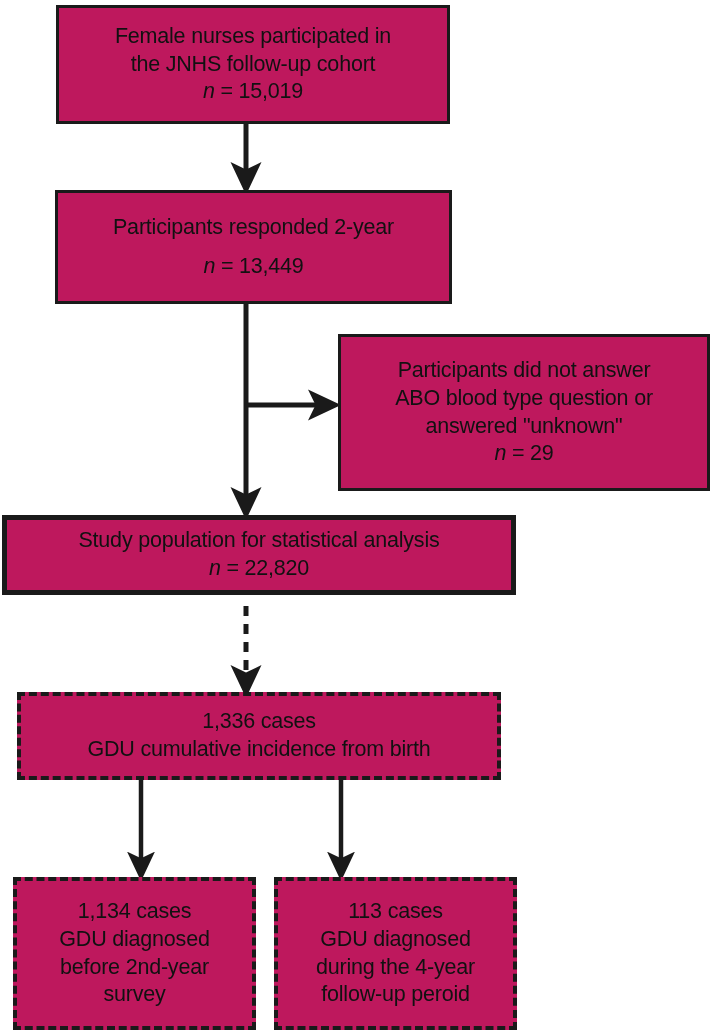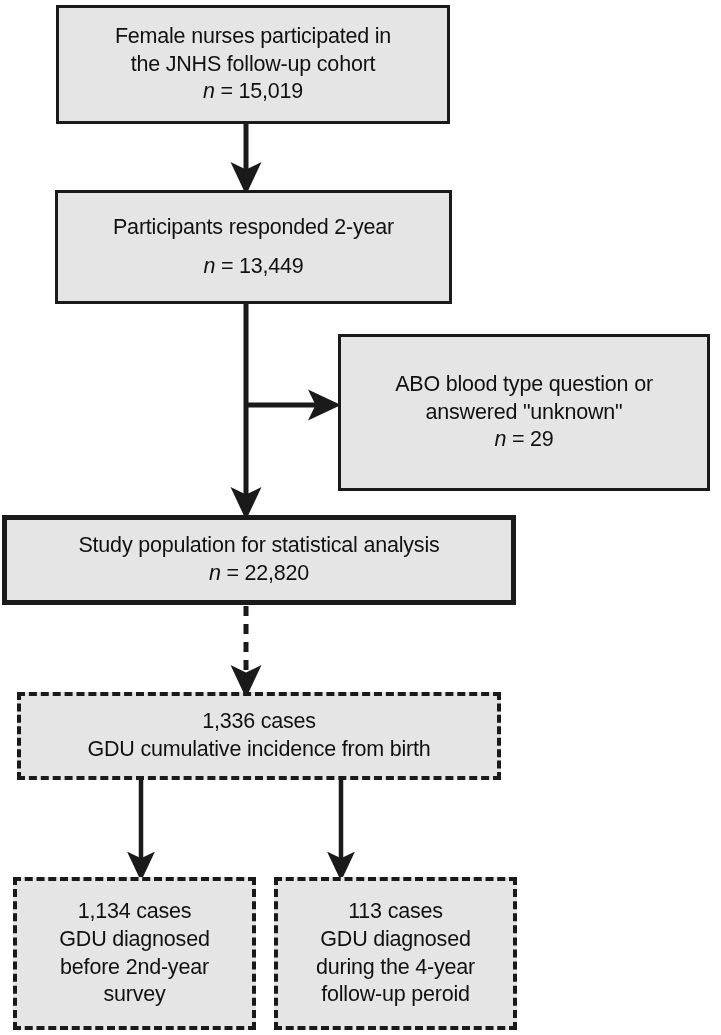--- a/index.html
+++ b/index.html
@@ -11,21 +11,21 @@
     overflow: hidden;
   }
   #flow {
     position: relative;
     width: 721px;
     height: 1035px;
     background: #ffffff;
   }
   .node {
     position: absolute;
-    background: #e5e5e5;
+    background: #be185d;
     display: flex;
     flex-direction: column;
     align-items: center;
     justify-content: center;
     text-align: center;
     color: #111111;
     font-size: 21.5px;
     line-height: 1.30;
     letter-spacing: -0.2px;
     z-index: 2;
@@ -86,26 +86,27 @@
     <span class="ln">the JNHS follow-up cohort</span>
     <span class="ln"><i class="n-italic">n</i><span> = </span><span>15,019</span></span>
   </div>
 
   <div class="node solid" style="left:55px; top:190px; width:397px; height:114px;gap:11px;">
     <span class="ln">Participants responded 2-year</span>
     <span class="ln"><i class="n-italic">n</i><span> = </span><span>13,449</span></span>
   </div>
 
   <div class="node solid" style="left:338px; top:334px; width:372px; height:157px;">
+    <span class="ln">Participants did not answer</span>
     <span class="ln">ABO blood type question or</span>
     <span class="ln">answered "unknown"</span>
     <span class="ln"><i class="n-italic">n</i><span> = </span><span>29</span></span>
   </div>
 
-  <div class="node solid-thick" style="left:2px; top:515px; width:514px; height:90px;">
+  <div class="node solid-thick" style="left:2px; top:515px; width:514px; height:80px;">
     <span class="ln">Study population for statistical analysis</span>
     <span class="ln"><i class="n-italic">n</i><span> = </span><span>22,820</span></span>
   </div>
 
   <div class="node dashed" style="left:17px; top:692px; width:484px; height:88px;">
     <span class="ln">1,336 cases</span>
     <span class="ln">GDU cumulative incidence from birth</span>
   </div>
 
   <div class="node dashed" style="left:13px; top:877px; width:243px; height:153px;">

